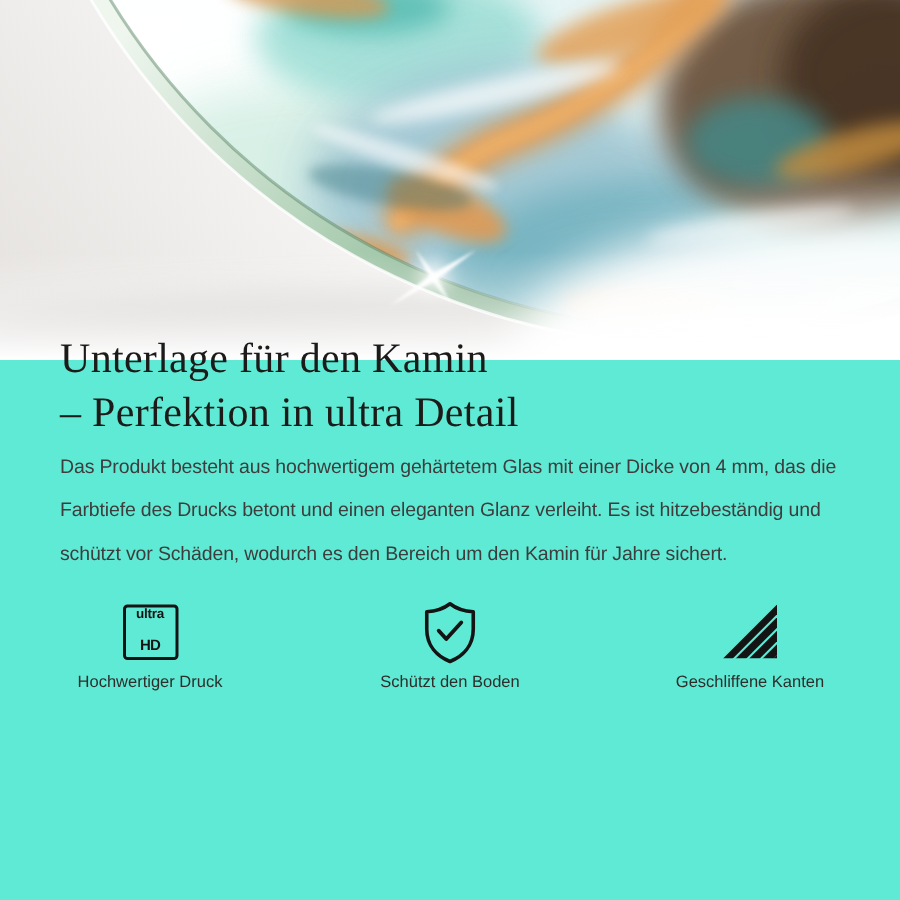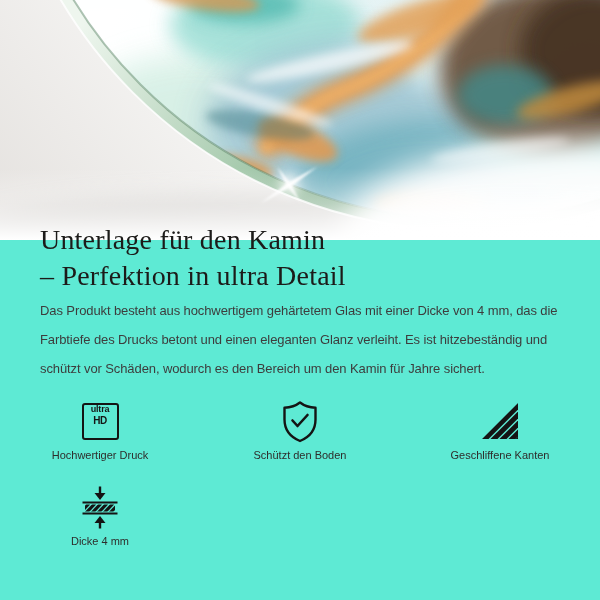--- a/index.html
+++ b/index.html
@@ -18,21 +18,21 @@
   .desc .dline{white-space:nowrap;}
 
   
   .features{width:600px;margin-top:16px;display:grid;grid-template-columns:1fr 1fr 1fr;row-gap:23px;}
   .feature{display:flex;flex-direction:column;align-items:center;}
   .ficon{height:44px;display:flex;align-items:center;justify-content:center;}
   .flabel{margin-top:6px;font-size:11px;line-height:13px;color:#2e2d2b;text-align:center;}
 
   
   .uhd{width:33px;height:33px;border:2.5px solid #141414;border-radius:3px;
-       display:flex;flex-direction:column;align-items:center;justify-content:flex-start;
+       display:flex;flex-direction:column;align-items:center;justify-content:space-between;
        color:#141414;font-weight:700;}
   .uhd .t{font-size:9px;line-height:9px;letter-spacing:-0.2px;}
   .uhd .b{font-size:10px;line-height:14px;letter-spacing:-0.5px;}
 </style>
 </head>
 <body>
 
 <div class="page">
 
   <div class="photo">
@@ -187,36 +187,15 @@
             <line x1="56" y1="0" x2="0" y2="56"></line>
             <line x1="65" y1="0" x2="0" y2="65"></line>
             <line x1="74" y1="0" x2="0" y2="74"></line>
             <line x1="81" y1="0" x2="0" y2="81"></line>
           </g>
         </svg>
       </div>
       <div class="flabel">Geschliffene Kanten</div>
     </div>
 
-    <div class="feature">
-      <div class="ficon">
-        <svg width="44" height="44" viewBox="0 0 44 44">
-          <line x1="22" y1="1.5" x2="22" y2="8.5" stroke="#141414" stroke-width="2.4"></line>
-          <polygon points="16.5,8 27.5,8 22,15" fill="#141414"></polygon>
-          <line x1="4.5" y1="17.5" x2="39.5" y2="17.5" stroke="#141414" stroke-width="2"></line>
-          <g clip-path="url(#hatchClip)" stroke="#141414" stroke-width="3.2">
-            <line x1="2" y1="28" x2="11" y2="18.5"></line>
-            <line x1="8" y1="28" x2="17" y2="18.5"></line>
-            <line x1="14" y1="28" x2="23" y2="18.5"></line>
-            <line x1="20" y1="28" x2="29" y2="18.5"></line>
-            <line x1="26" y1="28" x2="35" y2="18.5"></line>
-            <line x1="32" y1="28" x2="41" y2="18.5"></line>
-          </g>
-          <line x1="4.5" y1="28.5" x2="39.5" y2="28.5" stroke="#141414" stroke-width="2"></line>
-          <polygon points="16.5,38 27.5,38 22,31" fill="#141414"></polygon>
-          <line x1="22" y1="37.5" x2="22" y2="43.5" stroke="#141414" stroke-width="2.4"></line>
-        </svg>
-      </div>
-      <div class="flabel">Dicke 4 mm</div>
-    </div>
 
   </div>
 </div>
 
 </body></html>

